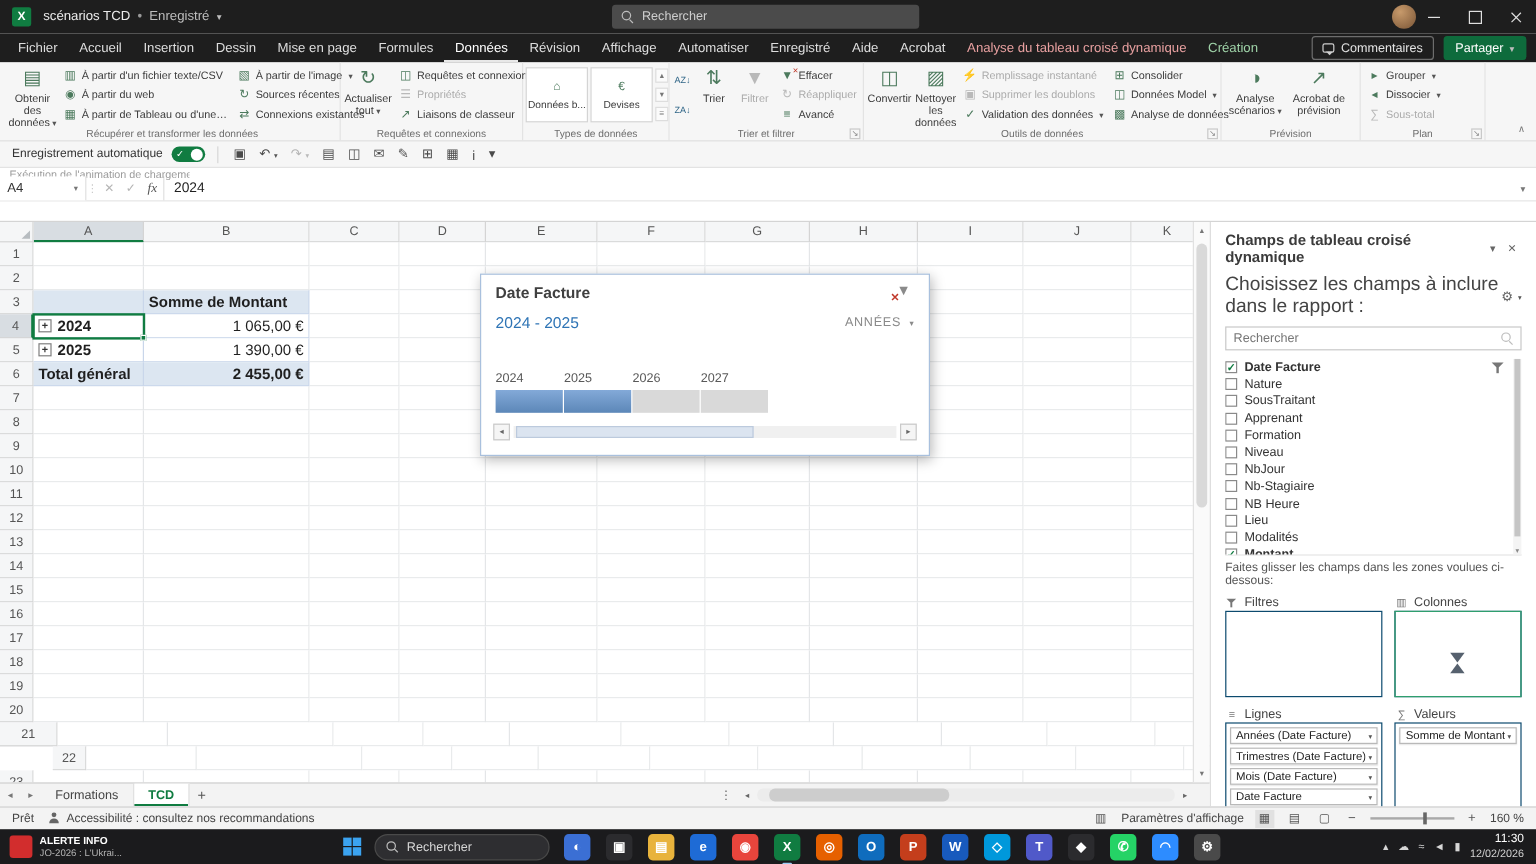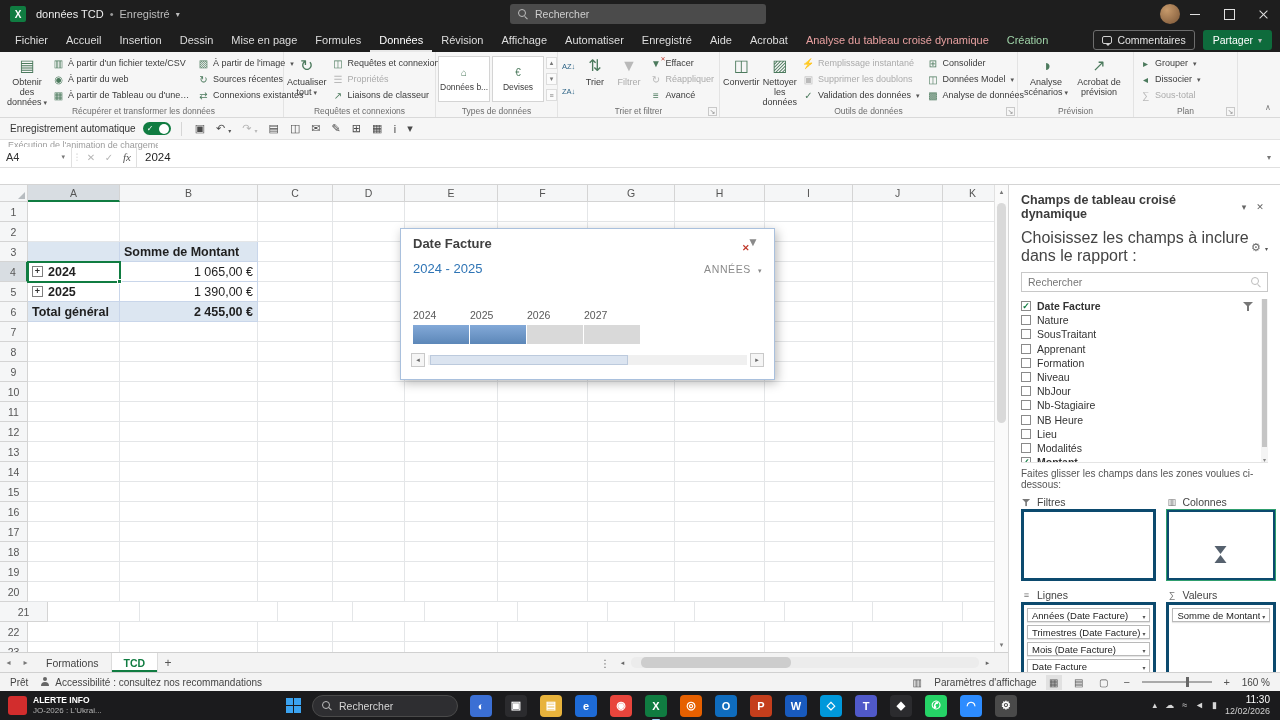--- a/index.html
+++ b/index.html
@@ -165,21 +165,21 @@
 .funnel-g{display:inline-block;width:11px;height:11px;position:relative;flex:0 0 auto}
 .funnel-g::before{content:"";position:absolute;left:0;top:1px;border-left:5px solid transparent;border-right:5px solid transparent;border-top:5px solid #777}
 .funnel-g::after{content:"";position:absolute;left:4px;top:5px;width:2px;height:5px;background:#777}
 #flscroll{position:absolute;right:0;top:0;width:7px;height:164px;background:#f4f4f4}
 #flthumb{position:absolute;left:1px;right:1px;top:0;height:148px;background:#c5c5c5}
 #flarrow{position:absolute;bottom:0;left:0;right:0;font-size:6px;color:#888;text-align:center}
 .draghint{margin-top:5px;font-size:10px;color:#555}
 .zones{margin-top:5px;display:grid;grid-template-columns:1fr 1fr;column-gap:10px;row-gap:7px}
 .zlabel{display:flex;align-items:center;gap:5px;height:14px;font-size:10.5px;color:#444}
 .zic{font-size:9px;color:#777;width:11px;text-align:center}
-.zbox{border:3px solid #0c4a6e;background:#fff;padding:3px 3px;position:relative}
+.zbox{border:1px solid #0c4a6e;background:#fff;padding:3px 3px;position:relative}
 .zbox.h72{height:72px}.zbox.h88{height:88px}
 .zbox.colzone{outline:1.5px solid #2f9e6e;outline-offset:-1px}
 .hourglass{position:absolute;left:50%;top:34px;width:13px;height:17px;transform:translateX(-50%)}
 .hourglass::before{content:"";position:absolute;top:0;left:0;border-left:6.5px solid transparent;border-right:6.5px solid transparent;border-top:8px solid #56616e}
 .hourglass::after{content:"";position:absolute;bottom:0;left:0;border-left:6.5px solid transparent;border-right:6.5px solid transparent;border-bottom:8px solid #56616e}
 .zpill{height:14px;border:1px solid #b9b9b9;background:#fff;font-size:9.5px;color:#222;padding:0 4px;
   display:flex;align-items:center;margin-bottom:3px;box-shadow:0 1px 1px rgba(0,0,0,.1)}
 .zptext{flex:1;white-space:nowrap;overflow:hidden}
 .zpill .dd::after{font-size:6px}
 #panebottom{position:absolute;left:0;right:0;bottom:0;height:26px;border-top:1px solid #e1e1e1;
@@ -237,21 +237,21 @@
 .ck1{font-size:10px;color:#fff}.ck2{font-size:9px;color:#d0d0d0}
 </style>
 </head>
 <body>
 
 <div id="stage">
 
   <div id="titlebar" class="band">
     <span class="xlogo">X</span>
     <span class="doctitle">
-      <span>données TCD</span>
+      <span>scénarios TCD</span>
       <span class="dot">•</span>
       <span class="st">Enregistré</span>
       <span class="tb-dd">▾</span>
     </span>
     <div class="tsearch">
       <span class="lens"></span>
       <span>Rechercher</span>
     </div>
     <span class="avatar"></span>
     <div class="winbtns">
@@ -887,21 +887,21 @@
           <div class="gc cell" style="width: 72px;"></div>
           <div class="gc cell" style="width: 93px;"></div>
           <div class="gc cell" style="width: 90px;"></div>
           <div class="gc cell" style="width: 87px;"></div>
           <div class="gc cell" style="width: 90px;"></div>
           <div class="gc cell" style="width: 88px;"></div>
           <div class="gc cell" style="width: 90px;"></div>
           <div class="gc cell" style="width: 60px;"></div>
         </div>
         <div class="grow">
-          <div class="gc rh" style="width: 28px;">22</div>
+          <div class="gc rh" style="width: 28px; margin-left: 44px;">22</div>
           <div class="gc cell" style="width: 92px;"></div>
           <div class="gc cell" style="width: 138px;"></div>
           <div class="gc cell" style="width: 75px;"></div>
           <div class="gc cell" style="width: 72px;"></div>
           <div class="gc cell" style="width: 93px;"></div>
           <div class="gc cell" style="width: 90px;"></div>
           <div class="gc cell" style="width: 87px;"></div>
           <div class="gc cell" style="width: 90px;"></div>
           <div class="gc cell" style="width: 88px;"></div>
           <div class="gc cell" style="width: 90px;"></div>

